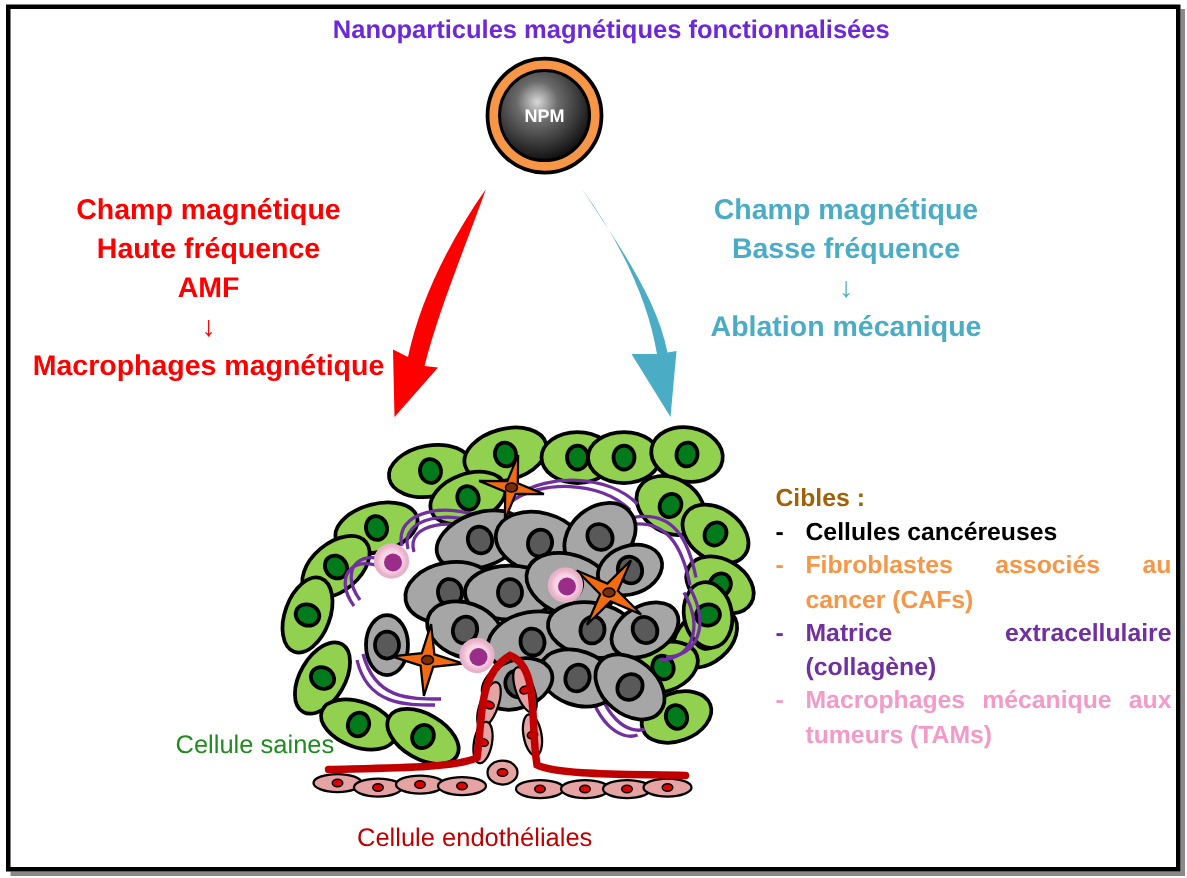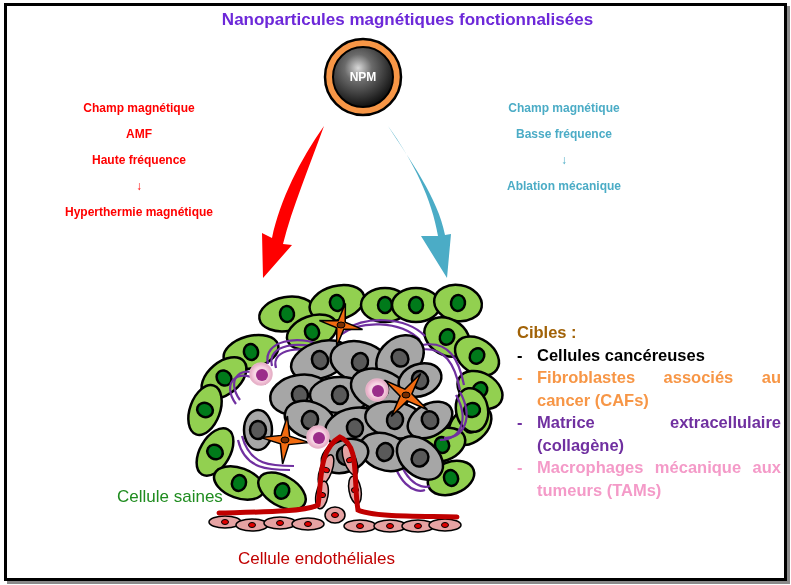--- a/index.html
+++ b/index.html
@@ -1,19 +1,19 @@
 <!DOCTYPE html>
 <html><head>
 <meta charset="utf-8">
 <style>
   html, body { margin:0; padding:0; background:#ffffff; }
   body { width:791px; height:585px; position:relative; overflow:hidden; font-family:"Liberation Sans", sans-serif; }
   .frame { position:absolute; left:4px; top:3px; width:777px; height:572px; border:3px solid #000; box-shadow:3px 3px 0 #8a8a8a; background:#fff; }
   .title { position:absolute; left:12px; width:791px; top:10px; text-align:center; font-weight:bold; font-size:17px; color:#6d28d9; }
-  .block { position:absolute; text-align:center; font-weight:bold; font-size:12px; line-height:26px; }
+  .block { position:absolute; text-align:center; font-weight:bold; font-size:19px; line-height:26px;margin-top:33px; }
   .left-block { left:8px; width:262px; top:95px; color:#ff0000; }
   .right-block { left:452px; width:224px; top:95px; color:#4bacc6; }
   .arrow-glyph { font-weight:normal; }
   svg.art { position:absolute; left:0; top:0; }
   .targets { position:absolute; left:517px; top:321px; width:264px; font-weight:bold; font-size:16.5px; line-height:22.5px; }
   .targets .head { color:#a16207; }
   .targets .item { display:flex; }
   .targets .dash { width:20px; flex:none; }
   .targets .txt { flex:1; text-align:justify; text-align-last:left; }
   .c-black { color:#000; }
@@ -176,24 +176,24 @@
       <ellipse cx="335" cy="515" rx="10" ry="8" fill="#e6a3a3" stroke-width="1.5" transform="rotate(0 335 515)"></ellipse>
       <ellipse cx="335" cy="515" rx="3.5" ry="2.5" fill="#e00000" stroke-width="1" transform="rotate(0 335 515)"></ellipse>
       <path d="M219,513 C260,512 305,512 318,505 C322,480 318,450 340,437 C360,445 353,480 358,510 C372,517 420,516 457,517" fill="none" stroke="#c00000" stroke-width="5" stroke-linecap="round"></path>
     </g>
 </svg>
 
 <div class="npm-label">NPM</div>
 
 <div class="block left-block">
   <div>Champ magnétique</div>
+  <div>Haute fréquence</div>
   <div>AMF</div>
-  <div>Haute fréquence</div>
   <div class="arrow-glyph">↓</div>
-  <div>Hyperthermie magnétique</div>
+  <div>Macrophages magnétique</div>
 </div>
 
 <div class="block right-block">
   <div>Champ magnétique</div>
   <div>Basse fréquence</div>
   <div class="arrow-glyph">↓</div>
   <div>Ablation mécanique</div>
 </div>
 
 <div class="targets">

